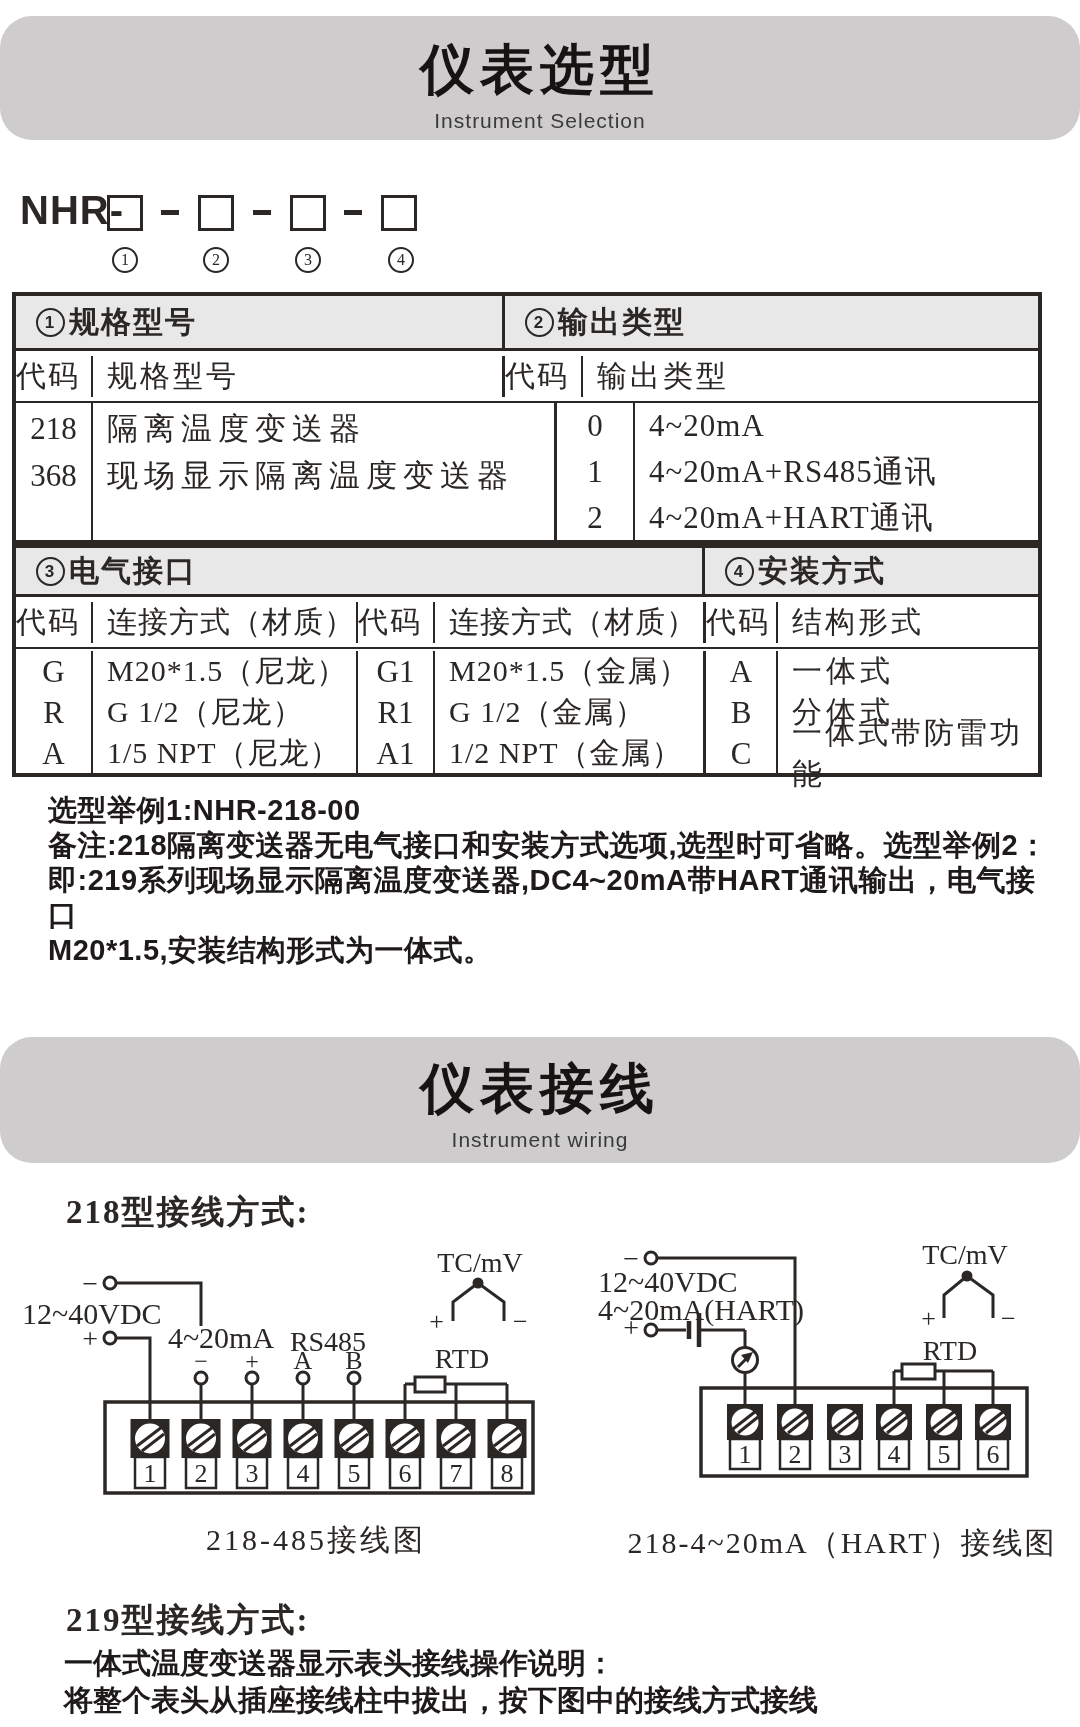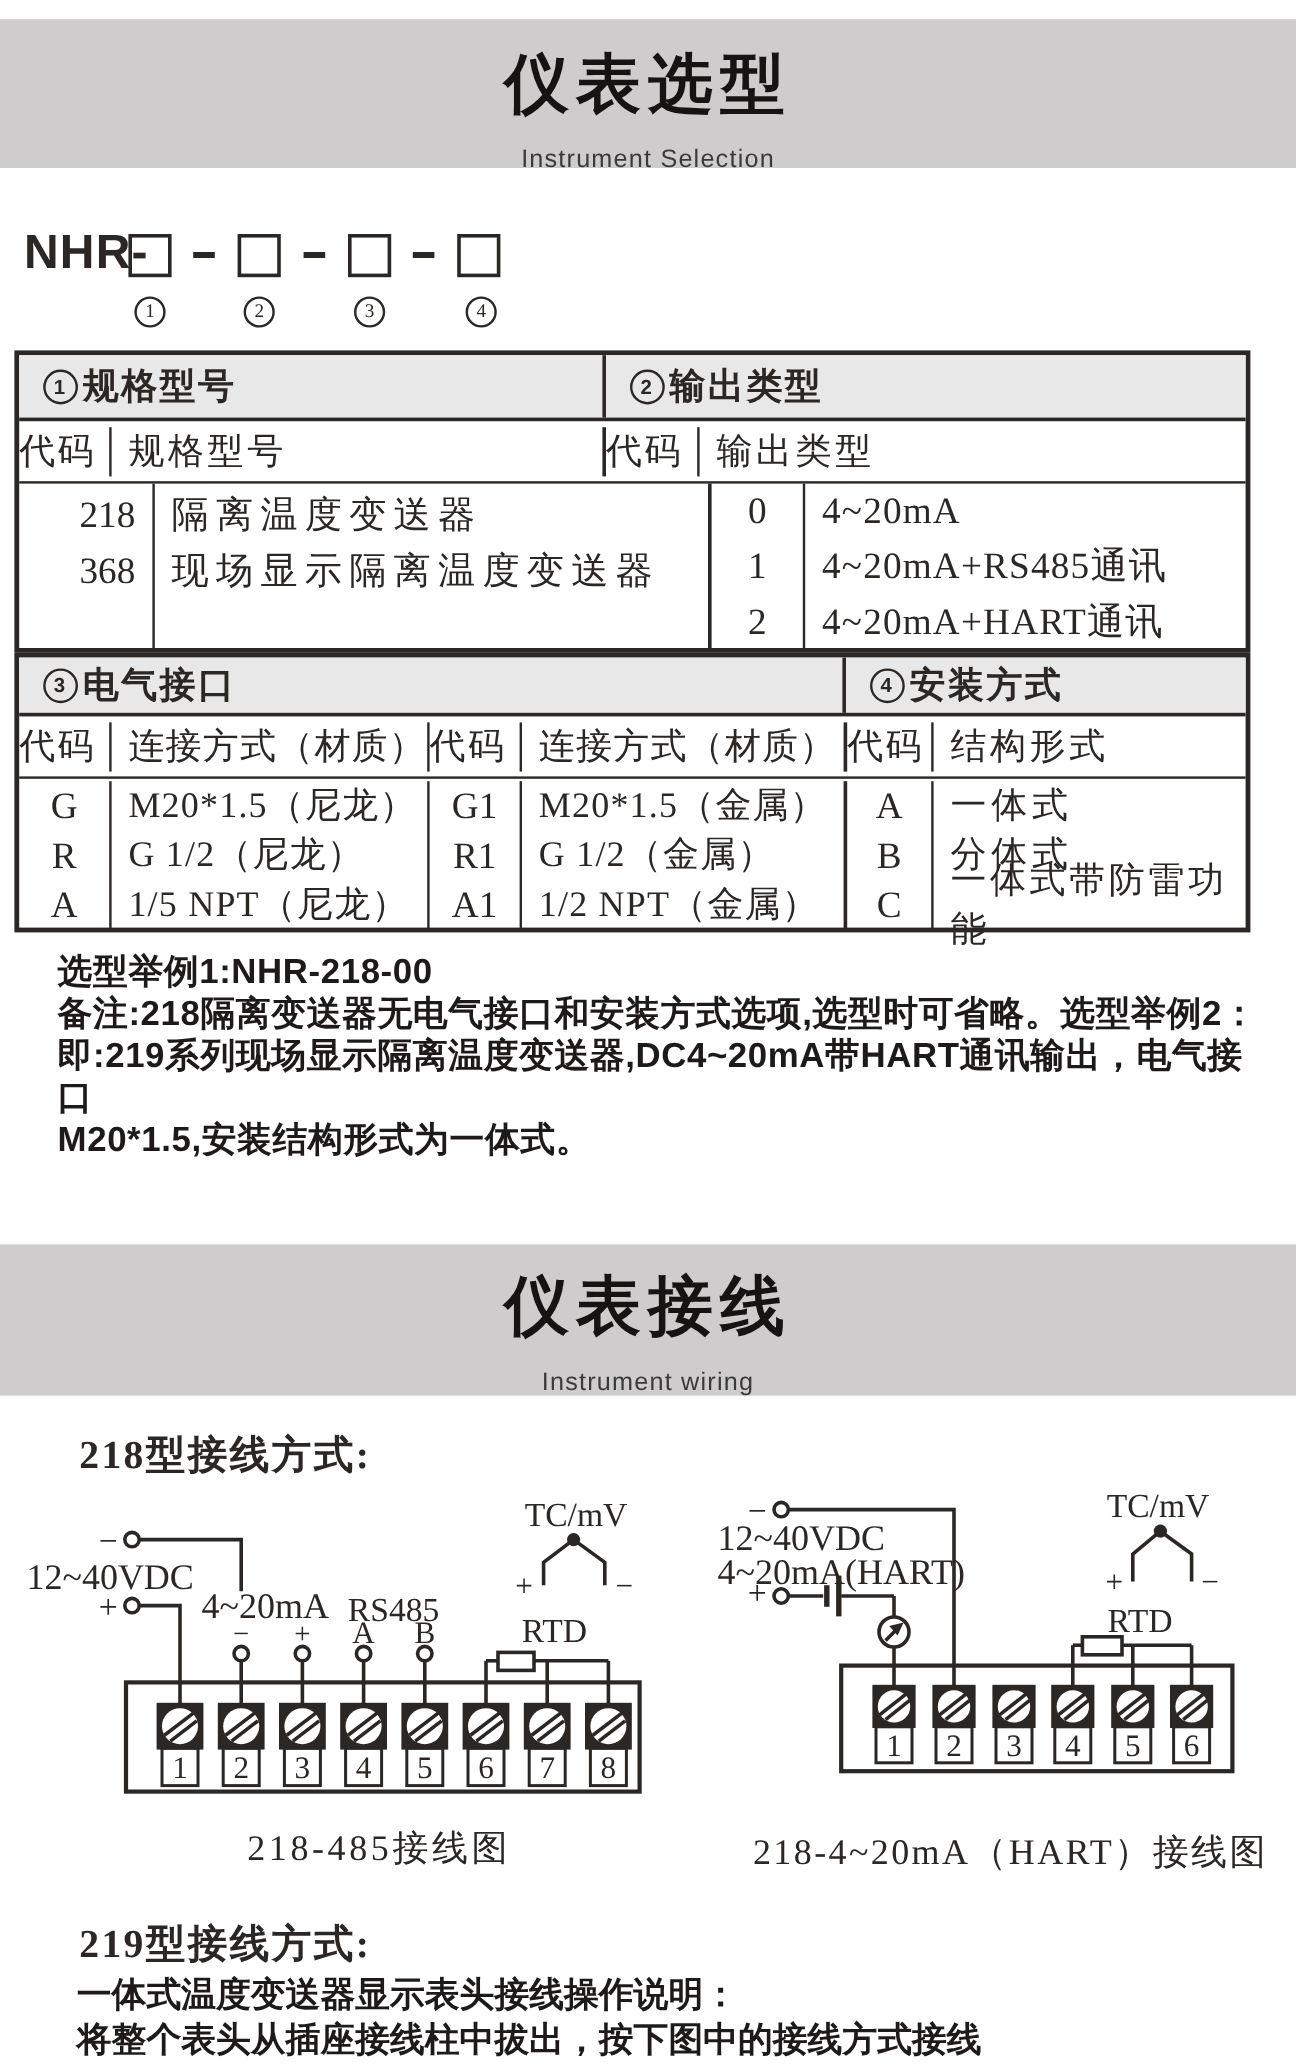--- a/index.html
+++ b/index.html
@@ -1,22 +1,22 @@
 <!DOCTYPE html>
 <html><head>
 <meta charset="utf-8">
 <style>
   html,body{margin:0;padding:0;}
   body{width:1080px;height:1727px;position:relative;background:#ffffff;overflow:hidden;
        font-family:"Liberation Sans",sans-serif;color:#2b2725;}
   
-  .banner{position:absolute;left:0;width:1080px;background:#cecccc;text-align:center;}
+  .banner{position:absolute;left:0;width:1080px;background:#cecccc;text-align:center;border-radius:32px;}
   .banner .btitle{font-weight:bold;font-size:54px;letter-spacing:6px;color:#161412;
                   font-family:"Liberation Sans",sans-serif;}
-  .banner .bsub{font-size:21px;color:#3a3a3a;margin-top:14px;letter-spacing:1px;text-align:center;}
+  .banner .bsub{font-size:21px;color:#3a3a3a;margin-top:2px;letter-spacing:1px;text-align:center;}
   
   .nhr{position:absolute;left:20px;top:188px;font-size:40px;font-weight:bold;letter-spacing:1px;}
   .mbox{position:absolute;top:195px;width:30px;height:30px;border:3px solid #2b2725;}
   .mdash{position:absolute;top:210px;width:18px;height:5px;background:#2b2725;}
   .circnum{position:absolute;top:247px;width:22px;height:22px;border:2px solid #2b2725;
            border-radius:50%;text-align:center;line-height:22px;font-size:16px;
            font-family:"Liberation Serif",serif;}
   
   .tbl{position:absolute;left:12px;width:1022px;border:4px solid #2b2725;}
   .trow{display:flex;}
@@ -97,21 +97,21 @@
       <span class="hnum">2</span>
       <span>输出类型</span>
     </div>
   </div>
   <div class="trow subrow" style="height:50px;align-items:center;">
     <div class="cell ccode br2" style="width:77px;">代码</div>
     <div class="cell cdesc br3" style="width:412px;letter-spacing:3px;">规格型号</div>
     <div class="cell ccode br2" style="width:78px;">代码</div>
     <div class="cell cdesc" style="flex:1;letter-spacing:3px;">输出类型</div>
   </div>
-  <div class="trow" style="height:138px;padding-left:36px;">
+  <div class="trow" style="height:138px;">
     <div class="cell vflex br2" style="width:77px;padding-top:2px;">
       <div class="line1">218</div>
       <div class="line1">368</div>
     </div>
     <div class="cell vflex br3" style="width:464px;padding-top:2px;">
       <div class="line1l">隔离温度变送器</div>
       <div class="line1l">现场显示隔离温度变送器</div>
     </div>
     <div class="cell vflex br2" style="width:78px;">
       <div class="line2">0</div>

